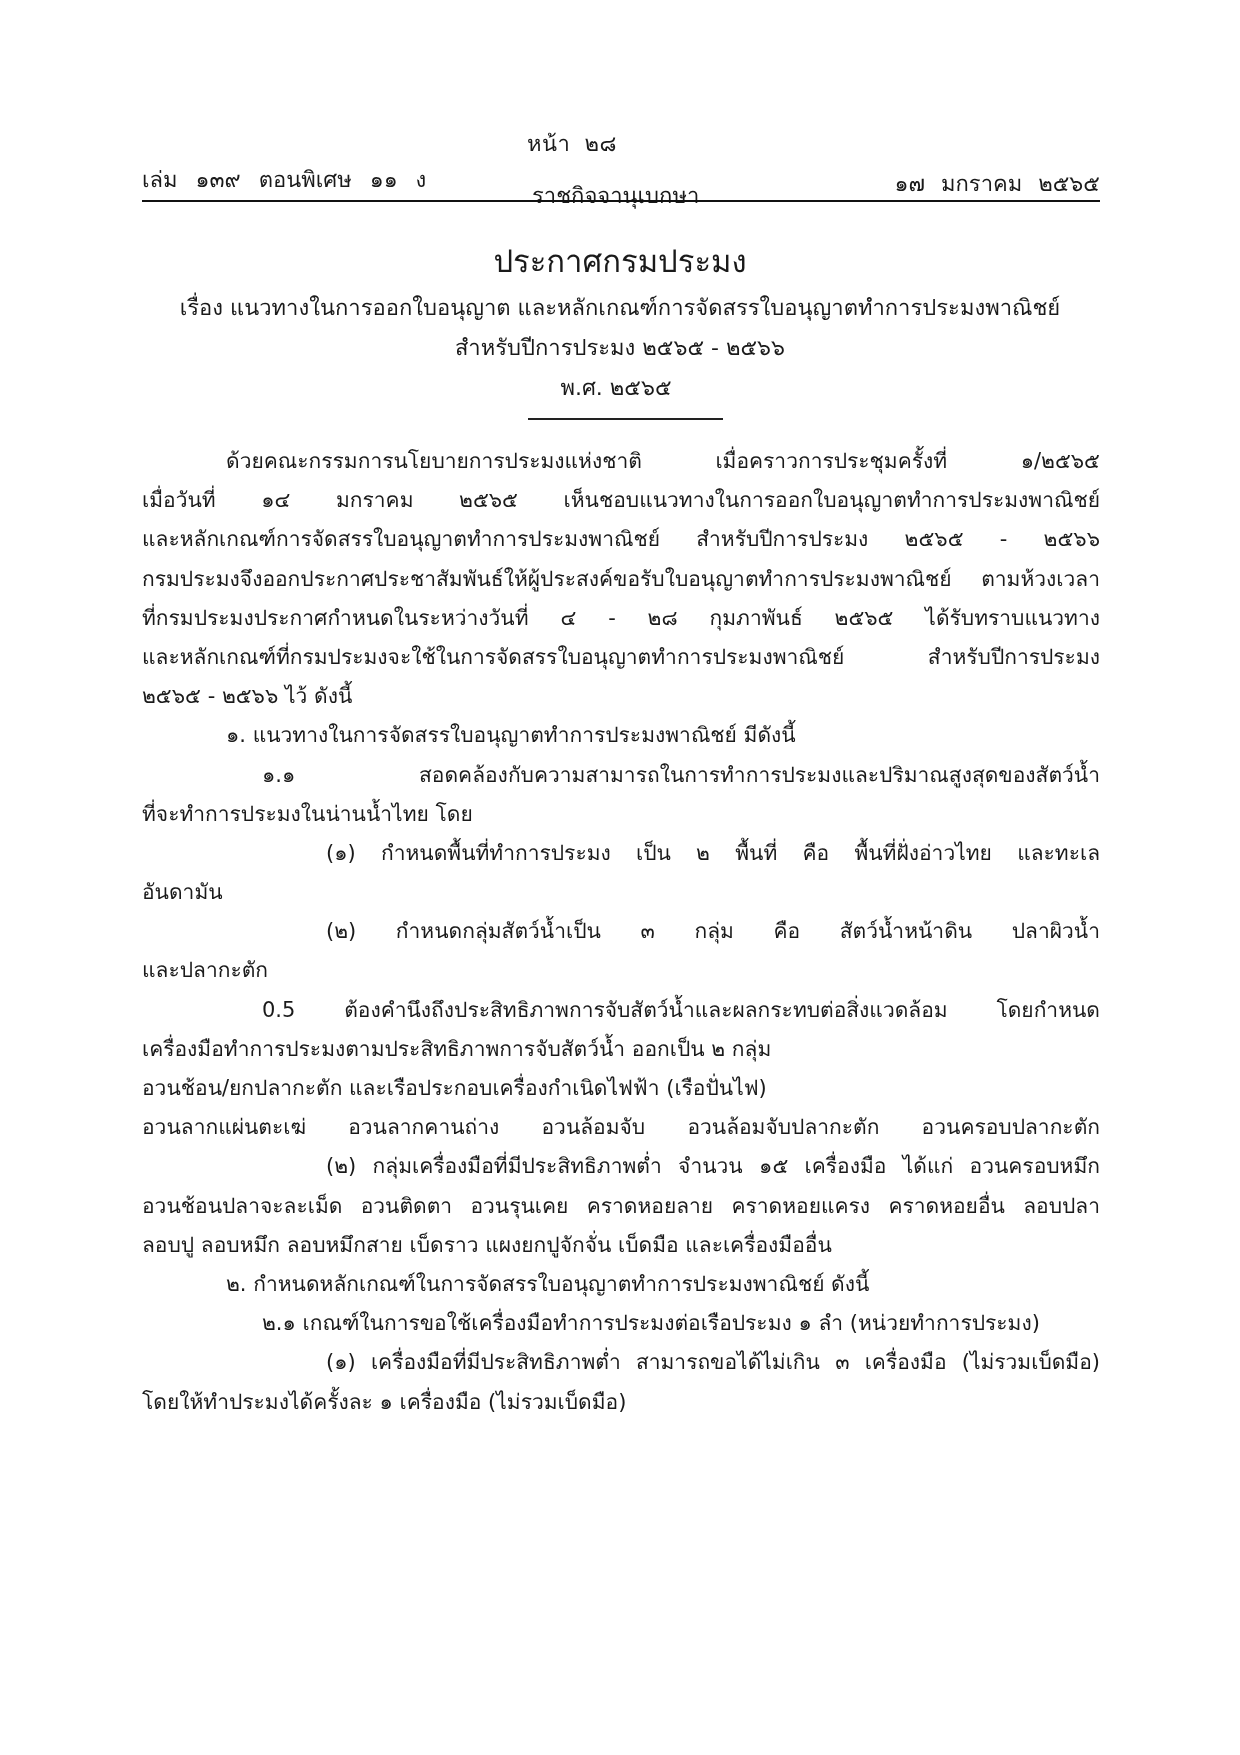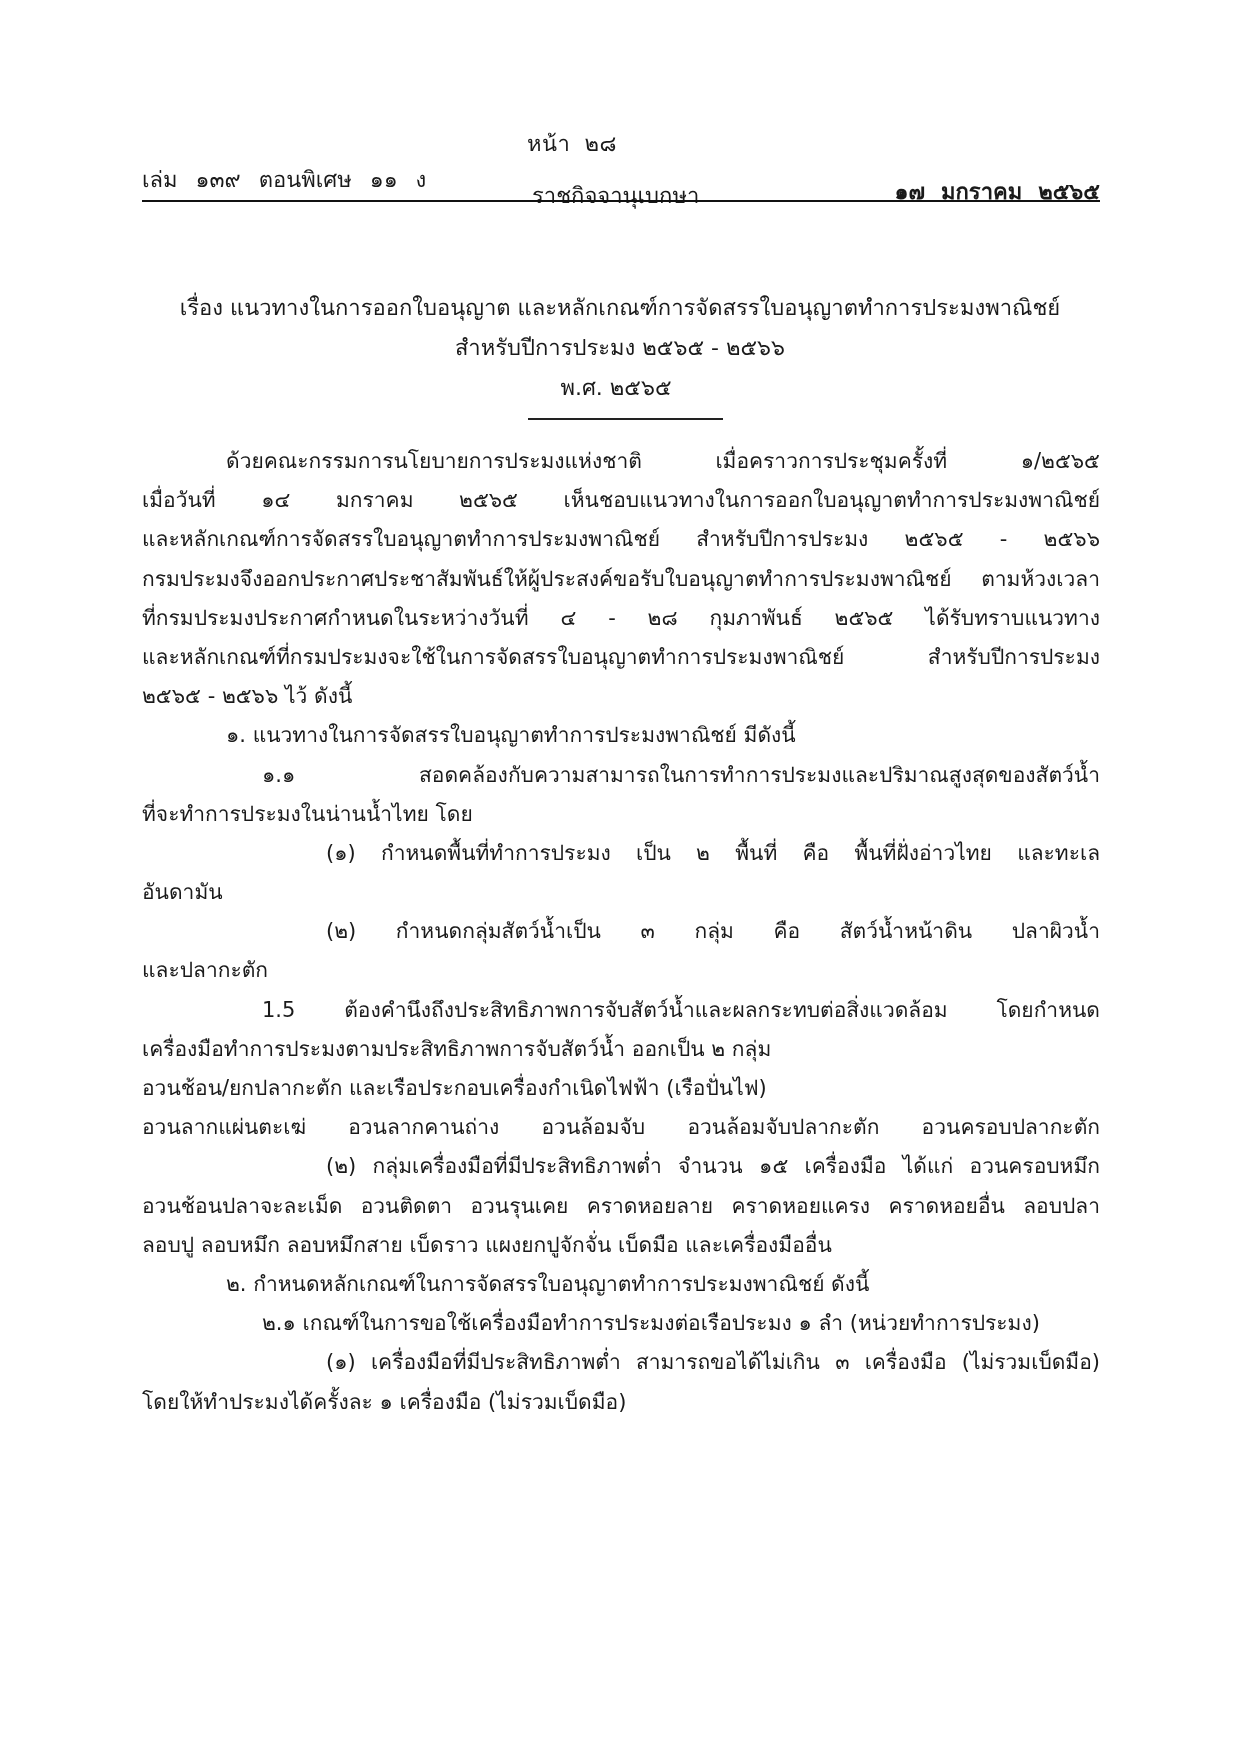--- a/index.html
+++ b/index.html
@@ -35,21 +35,21 @@
       position: absolute;
       top: 162px;
       left: 142px;
       width: 958px;
       height: 30px;
       font-size: 22px;
     }
     .gh-left { position: absolute; left: 0; top: 0; white-space: nowrap; }
     .gh-left span { margin-right: 18px; }
     .gh-center { position: absolute; left: 390px; top: 16px; white-space: nowrap; }
-    .gh-right { position: absolute; right: 0; top: 12px; white-space: nowrap; font-weight: bold; }
+    .gh-right { position: absolute; right: 0; top: 4px; white-space: nowrap; }
     .gh-right span { margin-left: 16px; }
     .header-rule {
       position: absolute;
       top: 200px;
       left: 142px;
       width: 958px;
       height: 0;
       border-top: 2px solid #111;
     }
     .title {
@@ -121,20 +121,21 @@
       <span>เล่ม</span><span>๑๓๙</span><span>ตอนพิเศษ</span><span>๑๑</span><span>ง</span>
     </div>
     <div class="gh-center">ราชกิจจานุเบกษา</div>
     <div class="gh-right">
       <span>๑๗</span><span>มกราคม</span><span>๒๕๖๕</span>
     </div>
   </div>
 
   <div class="header-rule"></div>
 
+  <div class="title">ประกาศกรมประมง</div>
 
   <div class="subject">
     <span class="subject-line">เรื่อง  แนวทางในการออกใบอนุญาต  และหลักเกณฑ์การจัดสรรใบอนุญาตทำการประมงพาณิชย์</span>
     <span class="subject-line">สำหรับปีการประมง  ๒๕๖๕ - ๒๕๖๖</span>
   </div>
 
   <div class="date-line">พ.ศ.  ๒๕๖๕</div>
 
   <div class="title-divider"></div>
 
@@ -146,21 +147,21 @@
     <span class="line">ที่กรมประมงประกาศกำหนดในระหว่างวันที่  ๔ - ๒๘  กุมภาพันธ์  ๒๕๖๕  ได้รับทราบแนวทาง</span>
     <span class="line">และหลักเกณฑ์ที่กรมประมงจะใช้ในการจัดสรรใบอนุญาตทำการประมงพาณิชย์  สำหรับปีการประมง</span>
     <span class="line last">๒๕๖๕ - ๒๕๖๖  ไว้  ดังนี้</span>
     <span class="line last ind1">๑.  แนวทางในการจัดสรรใบอนุญาตทำการประมงพาณิชย์  มีดังนี้</span>
     <span class="line ind2">๑.๑  สอดคล้องกับความสามารถในการทำการประมงและปริมาณสูงสุดของสัตว์น้ำ</span>
     <span class="line last">ที่จะทำการประมงในน่านน้ำไทย  โดย</span>
     <span class="line ind3">(๑)  กำหนดพื้นที่ทำการประมง  เป็น  ๒  พื้นที่  คือ  พื้นที่ฝั่งอ่าวไทย  และทะเล</span>
     <span class="line last">อันดามัน</span>
     <span class="line ind3">(๒)  กำหนดกลุ่มสัตว์น้ำเป็น  ๓  กลุ่ม  คือ  สัตว์น้ำหน้าดิน  ปลาผิวน้ำ</span>
     <span class="line last">และปลากะตัก</span>
-    <span class="line ind2">1.5  ต้องคำนึงถึงประสิทธิภาพการจับสัตว์น้ำและผลกระทบต่อสิ่งแวดล้อม  โดยกำหนด</span>
+    <span class="line ind2">0.5  ต้องคำนึงถึงประสิทธิภาพการจับสัตว์น้ำและผลกระทบต่อสิ่งแวดล้อม  โดยกำหนด</span>
     <span class="line last">เครื่องมือทำการประมงตามประสิทธิภาพการจับสัตว์น้ำ  ออกเป็น  ๒  กลุ่ม</span>
     <span class="line last">อวนช้อน/ยกปลากะตัก  และเรือประกอบเครื่องกำเนิดไฟฟ้า  (เรือปั่นไฟ)</span>
     <span class="line">อวนลากแผ่นตะเฆ่  อวนลากคานถ่าง  อวนล้อมจับ  อวนล้อมจับปลากะตัก  อวนครอบปลากะตัก</span>
     <span class="line ind3">(๒)  กลุ่มเครื่องมือที่มีประสิทธิภาพต่ำ  จำนวน  ๑๕  เครื่องมือ  ได้แก่  อวนครอบหมึก</span>
     <span class="line">อวนช้อนปลาจะละเม็ด  อวนติดตา  อวนรุนเคย  คราดหอยลาย  คราดหอยแครง  คราดหอยอื่น  ลอบปลา</span>
     <span class="line last">ลอบปู  ลอบหมึก  ลอบหมึกสาย  เบ็ดราว  แผงยกปูจักจั่น  เบ็ดมือ  และเครื่องมืออื่น</span>
     <span class="line last ind1">๒.  กำหนดหลักเกณฑ์ในการจัดสรรใบอนุญาตทำการประมงพาณิชย์  ดังนี้</span>
     <span class="line last ind2">๒.๑  เกณฑ์ในการขอใช้เครื่องมือทำการประมงต่อเรือประมง  ๑  ลำ  (หน่วยทำการประมง)</span>
     <span class="line ind3">(๑)  เครื่องมือที่มีประสิทธิภาพต่ำ  สามารถขอได้ไม่เกิน  ๓  เครื่องมือ  (ไม่รวมเบ็ดมือ)</span>
     <span class="line last">โดยให้ทำประมงได้ครั้งละ  ๑  เครื่องมือ  (ไม่รวมเบ็ดมือ)</span>

